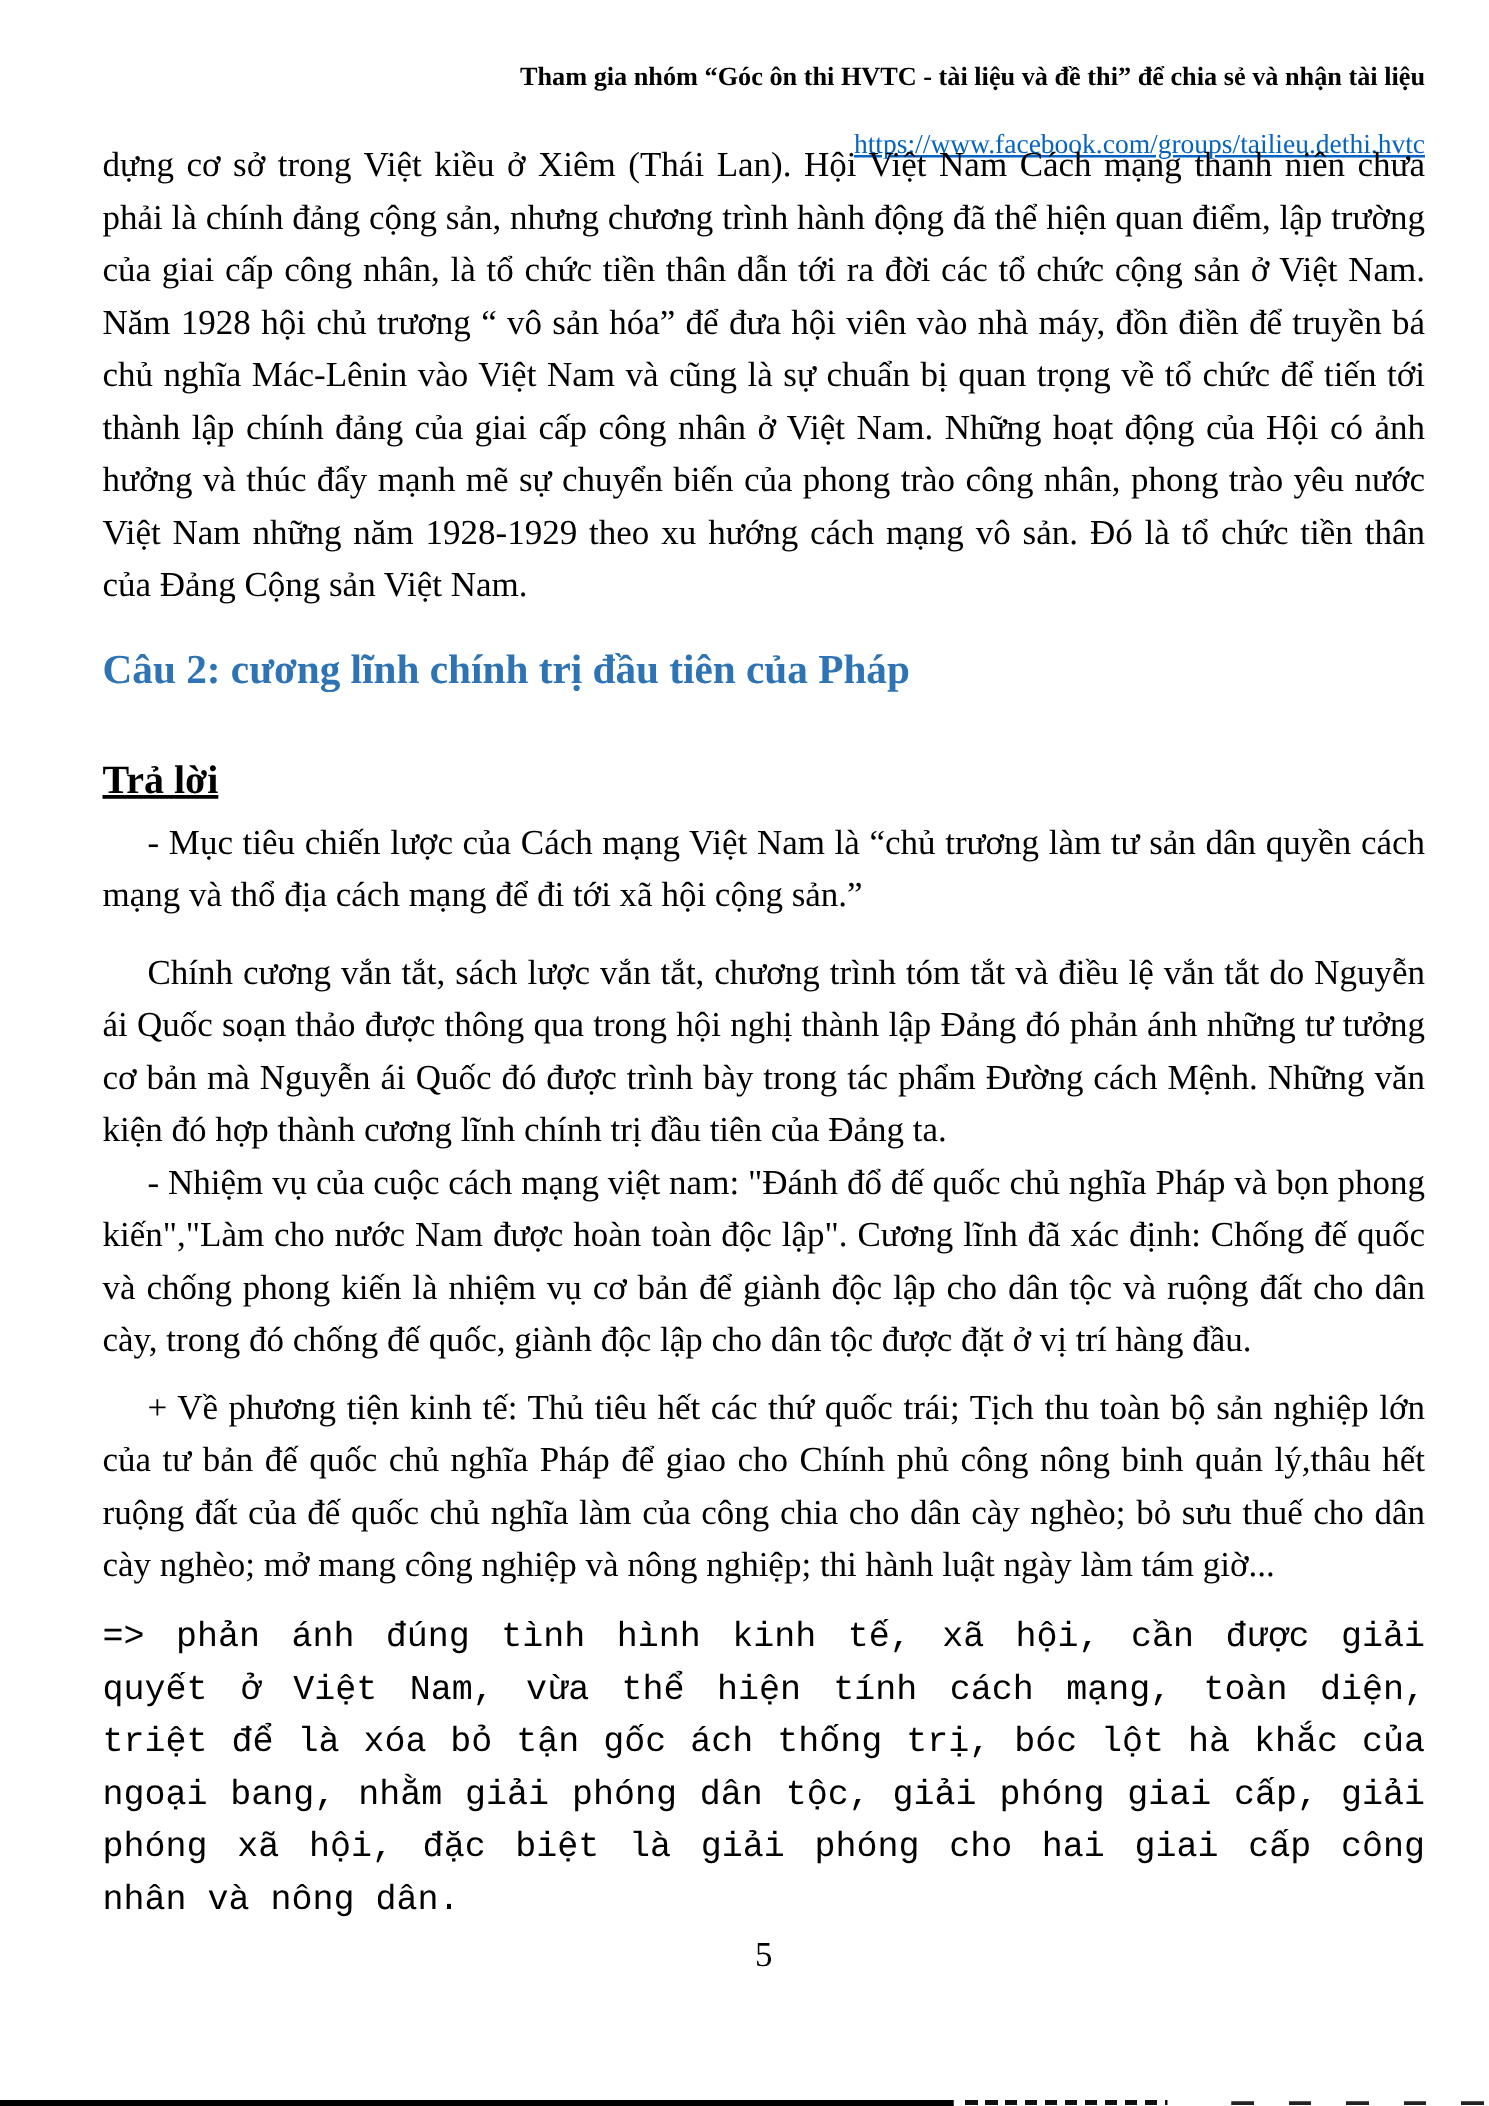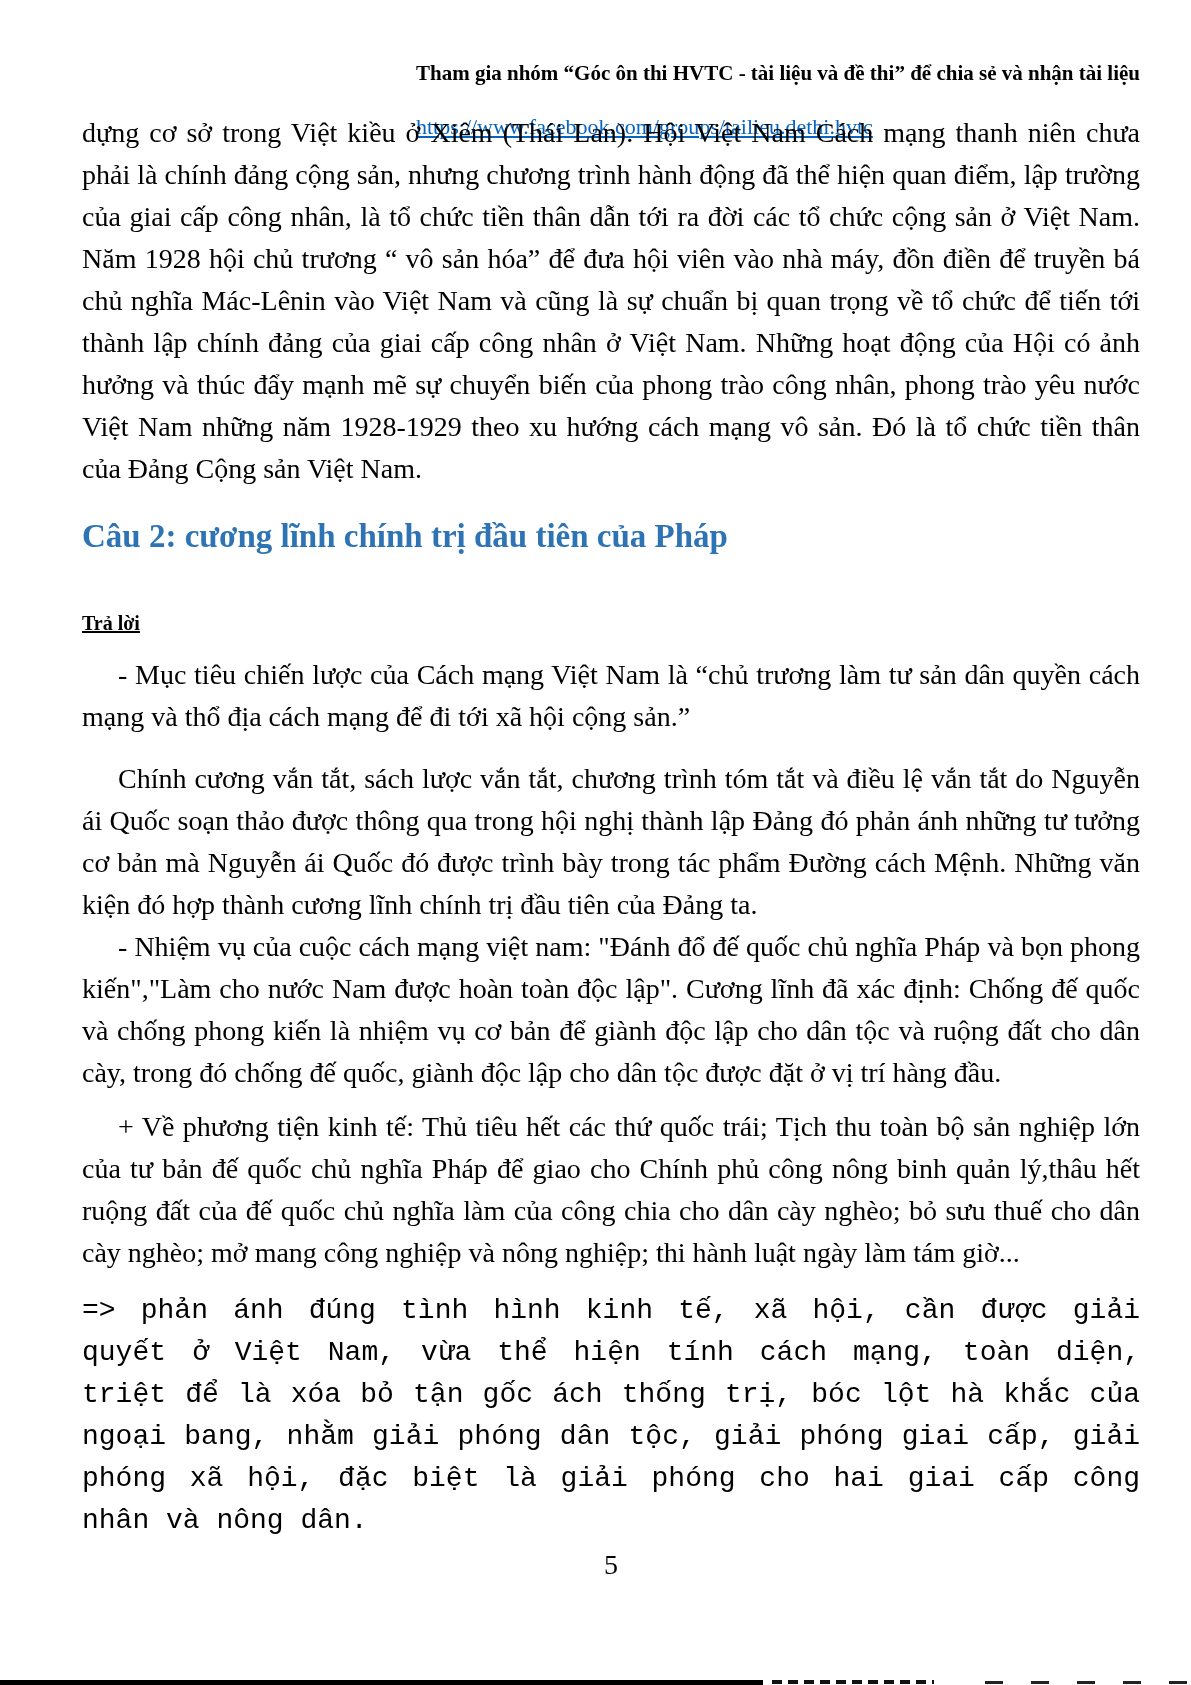--- a/index.html
+++ b/index.html
@@ -7,21 +7,21 @@
     width: 1191px; height: 1685px;
     background: #ffffff;
     font-family: "Liberation Serif", serif;
     color: #000000;
     position: relative;
     overflow: hidden;
   }
   .page-header {
     position: absolute;
     top: 48px; right: 51px;
-    margin-top: 12px;
+    text-align: right;
   }
   .header-title {
     font-weight: bold;
     font-size: 21px;
     line-height: 26px;
     color: #000;
   }
   .header-link {
     display: inline-block;
     margin-top: 10px;
@@ -48,21 +48,21 @@
   .heading {
     margin: 26px 0 0 0;
     font-size: 33px;
     line-height: 40px;
     font-weight: bold;
     color: #2E74B5;
     text-align: left;
   }
   .answer-label {
     margin-top: 46px;
-    font-size: 20px;
+    font-size: 32px;
     line-height: 42px;
     font-weight: bold;
     text-decoration: underline;
     text-align: center;
     width: fit-content;
   }
   .page-number {
     margin-top: 2px;
     text-align: center;
     font-size: 28px;

